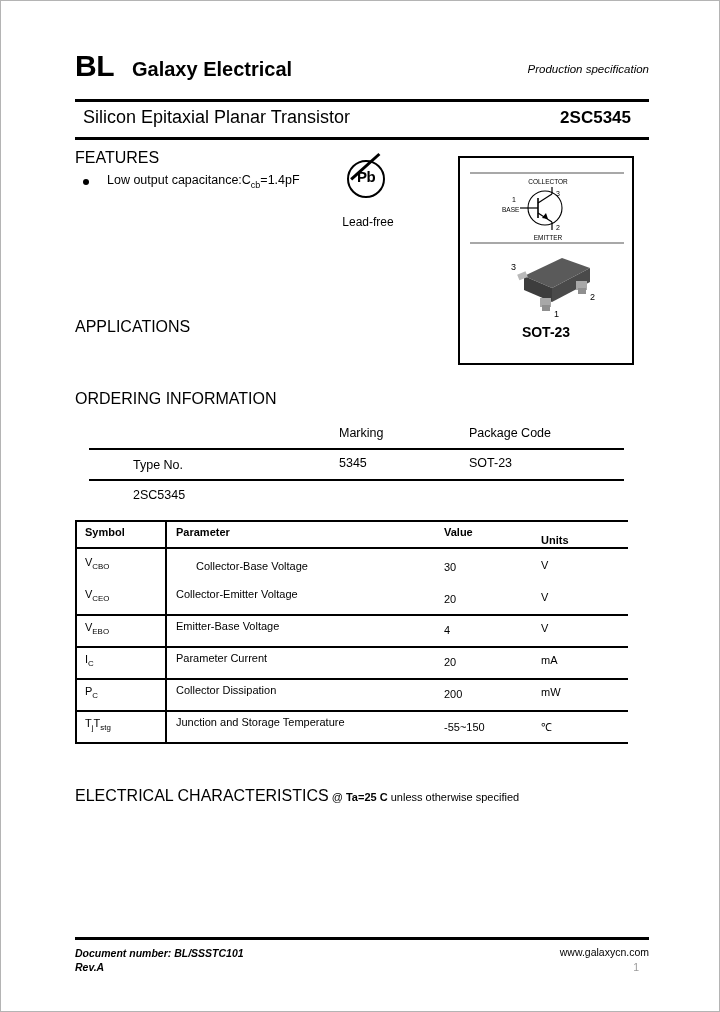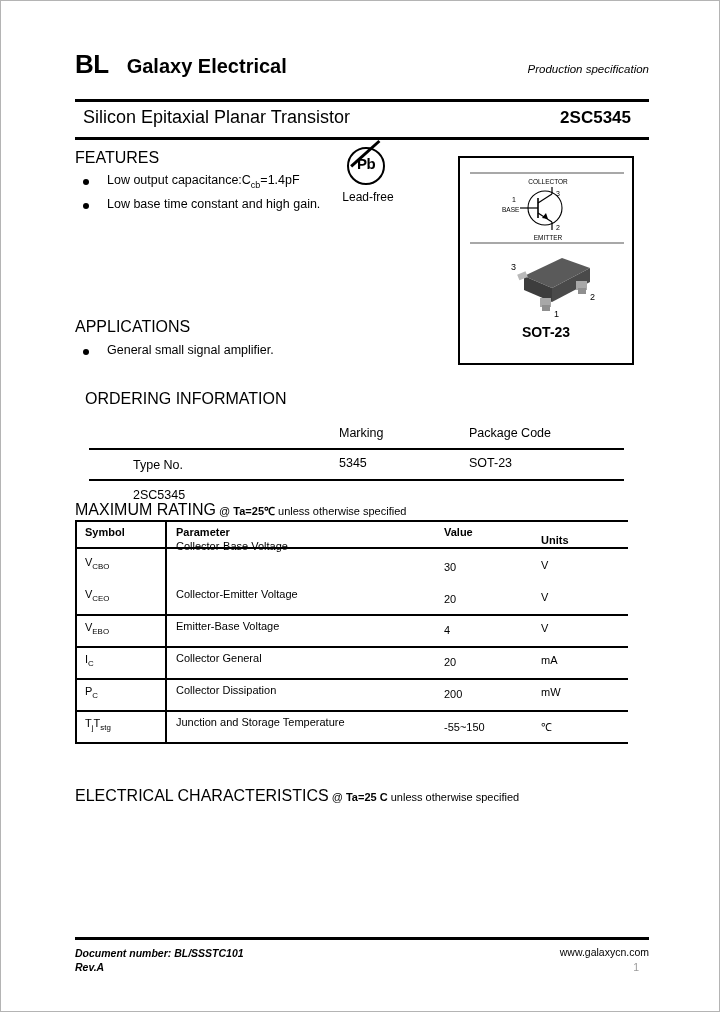--- a/index.html
+++ b/index.html
@@ -27,21 +27,21 @@
     width: 574px;
     height: 38px;
   }
   .brand {
     position: absolute;
     left: 0;
     top: 0;
     white-space: nowrap;
   }
   .brand .bl {
-    font-size: 26px;
+    font-size: 30px;
     font-weight: bold;
     letter-spacing: -0.5px;
   }
   .brand .co {
     font-size: 20px;
     font-weight: bold;
     margin-left: 18px;
   }
   .prodspec {
     position: absolute;
@@ -128,21 +128,21 @@
     position: absolute;
     left: 336px;
     top: 146px;
     width: 62px;
     text-align: center;
   }
   .pbmark {
     position: relative;
     width: 42px;
     height: 42px;
-    margin: 0 auto;
+    margin: 13px auto;
   }
   .pbmark .circ {
     position: absolute;
     left: 0; top: 0;
     width: 38px; height: 38px;
     border: 2.5px solid #000;
     border-radius: 50%;
     box-sizing: border-box;
   }
   .pbmark .pbtxt {
@@ -328,24 +328,20 @@
     <div class="pn">2SC5345</div>
   </div>
   <div class="rule-thick r2"></div>
 
   <div class="sec-h" style="left:74px; top:148px;">FEATURES</div>
 
   <div class="blist" style="top:172px; width:300px;">
     <div class="bitem">
       <span class="dot"></span>
       <span class="txt"><span>Low output capacitance:C</span><sub>cb</sub><span>=1.4pF</span></span>
-    </div>
-    <div class="bitem">
-      <span class="dot"></span>
-      <span class="txt">Low base time constant and high gain.</span>
     </div>
   </div>
 
   <div class="leadfree">
     <div class="pbmark">
       <div class="circ"></div>
       <div class="pbtxt">Pb</div>
       <div class="slash"></div>
     </div>
     <div class="cap">Lead-free</div>
@@ -387,83 +383,74 @@
         <text x="7" y="22" font-family="Liberation Sans, sans-serif" font-size="9" fill="#000" id="svg-pin3">3</text>
         <text x="86" y="52" font-family="Liberation Sans, sans-serif" font-size="9" fill="#000" id="svg-pin2">2</text>
         <text x="50" y="69" font-family="Liberation Sans, sans-serif" font-size="9" fill="#000" id="svg-pin1">1</text>
       </svg>
     </div>
 
     <div class="sotlabel">SOT-23</div>
   </div>
 
   <div class="sec-h" style="left:74px; top:317px;">APPLICATIONS</div>
-  <div class="blist" style="top:342px; width:300px;">
-    <div class="bitem">
-      <span class="dot"></span>
-      <span class="txt">General small signal amplifier.</span>
-    </div>
-  </div>
-
-  <div class="sec-h" style="left:74px; top:389px;margin-left:10px;">ORDERING INFORMATION</div>
+
+  <div class="sec-h" style="left:74px; top:389px;">ORDERING INFORMATION</div>
 
   <div class="ord">
     <div class="hrow">
       <span class="c1">Type No.</span>
       <span class="c2">Marking</span>
       <span class="c3">Package Code</span>
       <span class="line l1"></span>
     </div>
     <div class="drow">
       <span class="c1">2SC5345</span>
       <span class="c2">5345</span>
       <span class="c3">SOT-23</span>
       <span class="line" style="top:31px;"></span>
     </div>
   </div>
 
-  <div class="sec-h" style="left:74px; top:500px;">
-    <span>MAXIMUM RATING</span><span class="sub"> <span>@ </span><b>Ta=25℃</b><span> unless otherwise specified</span></span>
-  </div>
 
   <div class="mrt">
 
     <div class="hline" style="top:0px;"></div>
     <div class="hline" style="top:27px;"></div>
     <div class="hline" style="top:94px;"></div>
     <div class="hline" style="top:126px;"></div>
     <div class="hline" style="top:158px;"></div>
     <div class="hline" style="top:190px;"></div>
     <div class="hline" style="top:222px;"></div>
 
     <div class="vline" style="left:0px;  top:0px; height:222px;"></div>
     <div class="vline" style="left:90px; top:0px; height:222px;"></div>
 
     <div class="cell bold col-sym" style="top:6px;">Symbol</div>
     <div class="cell bold col-par" style="top:6px;">Parameter</div>
     <div class="cell bold col-val" style="top:6px;">Value</div>
     <div class="cell bold col-unit" style="top:14px;">Units</div>
 
     <div class="cell col-sym" style="top:36px;"><span>V</span><sub>CBO</sub></div>
-    <div class="cell col-par" style="top:20px;">Collector-Base Voltage</div>
+    <div class="cell col-par" style="top:40px;margin-left:20px;">Collector-Base Voltage</div>
     <div class="cell col-val" style="top:41px;">30</div>
     <div class="cell col-unit" style="top:39px;">V</div>
 
     <div class="cell col-sym" style="top:68px;"><span>V</span><sub>CEO</sub></div>
     <div class="cell col-par" style="top:68px;">Collector-Emitter Voltage</div>
     <div class="cell col-val" style="top:73px;">20</div>
     <div class="cell col-unit" style="top:71px;">V</div>
 
     <div class="cell col-sym" style="top:101px;"><span>V</span><sub>EBO</sub></div>
     <div class="cell col-par" style="top:100px;">Emitter-Base Voltage</div>
     <div class="cell col-val" style="top:104px;">4</div>
     <div class="cell col-unit" style="top:102px;">V</div>
 
     <div class="cell col-sym" style="top:133px;"><span>I</span><sub>C</sub></div>
-    <div class="cell col-par" style="top:132px;">Collector General</div>
+    <div class="cell col-par" style="top:132px;">Parameter Current</div>
     <div class="cell col-val" style="top:136px;">20</div>
     <div class="cell col-unit" style="top:134px;">mA</div>
 
     <div class="cell col-sym" style="top:165px;"><span>P</span><sub>C</sub></div>
     <div class="cell col-par" style="top:164px;">Collector Dissipation</div>
     <div class="cell col-val" style="top:168px;">200</div>
     <div class="cell col-unit" style="top:166px;">mW</div>
 
     <div class="cell col-sym" style="top:197px;"><span>T</span><sub>j</sub><span>T</span><sub>stg</sub></div>
     <div class="cell col-par" style="top:196px;">Junction and Storage Temperature</div>

